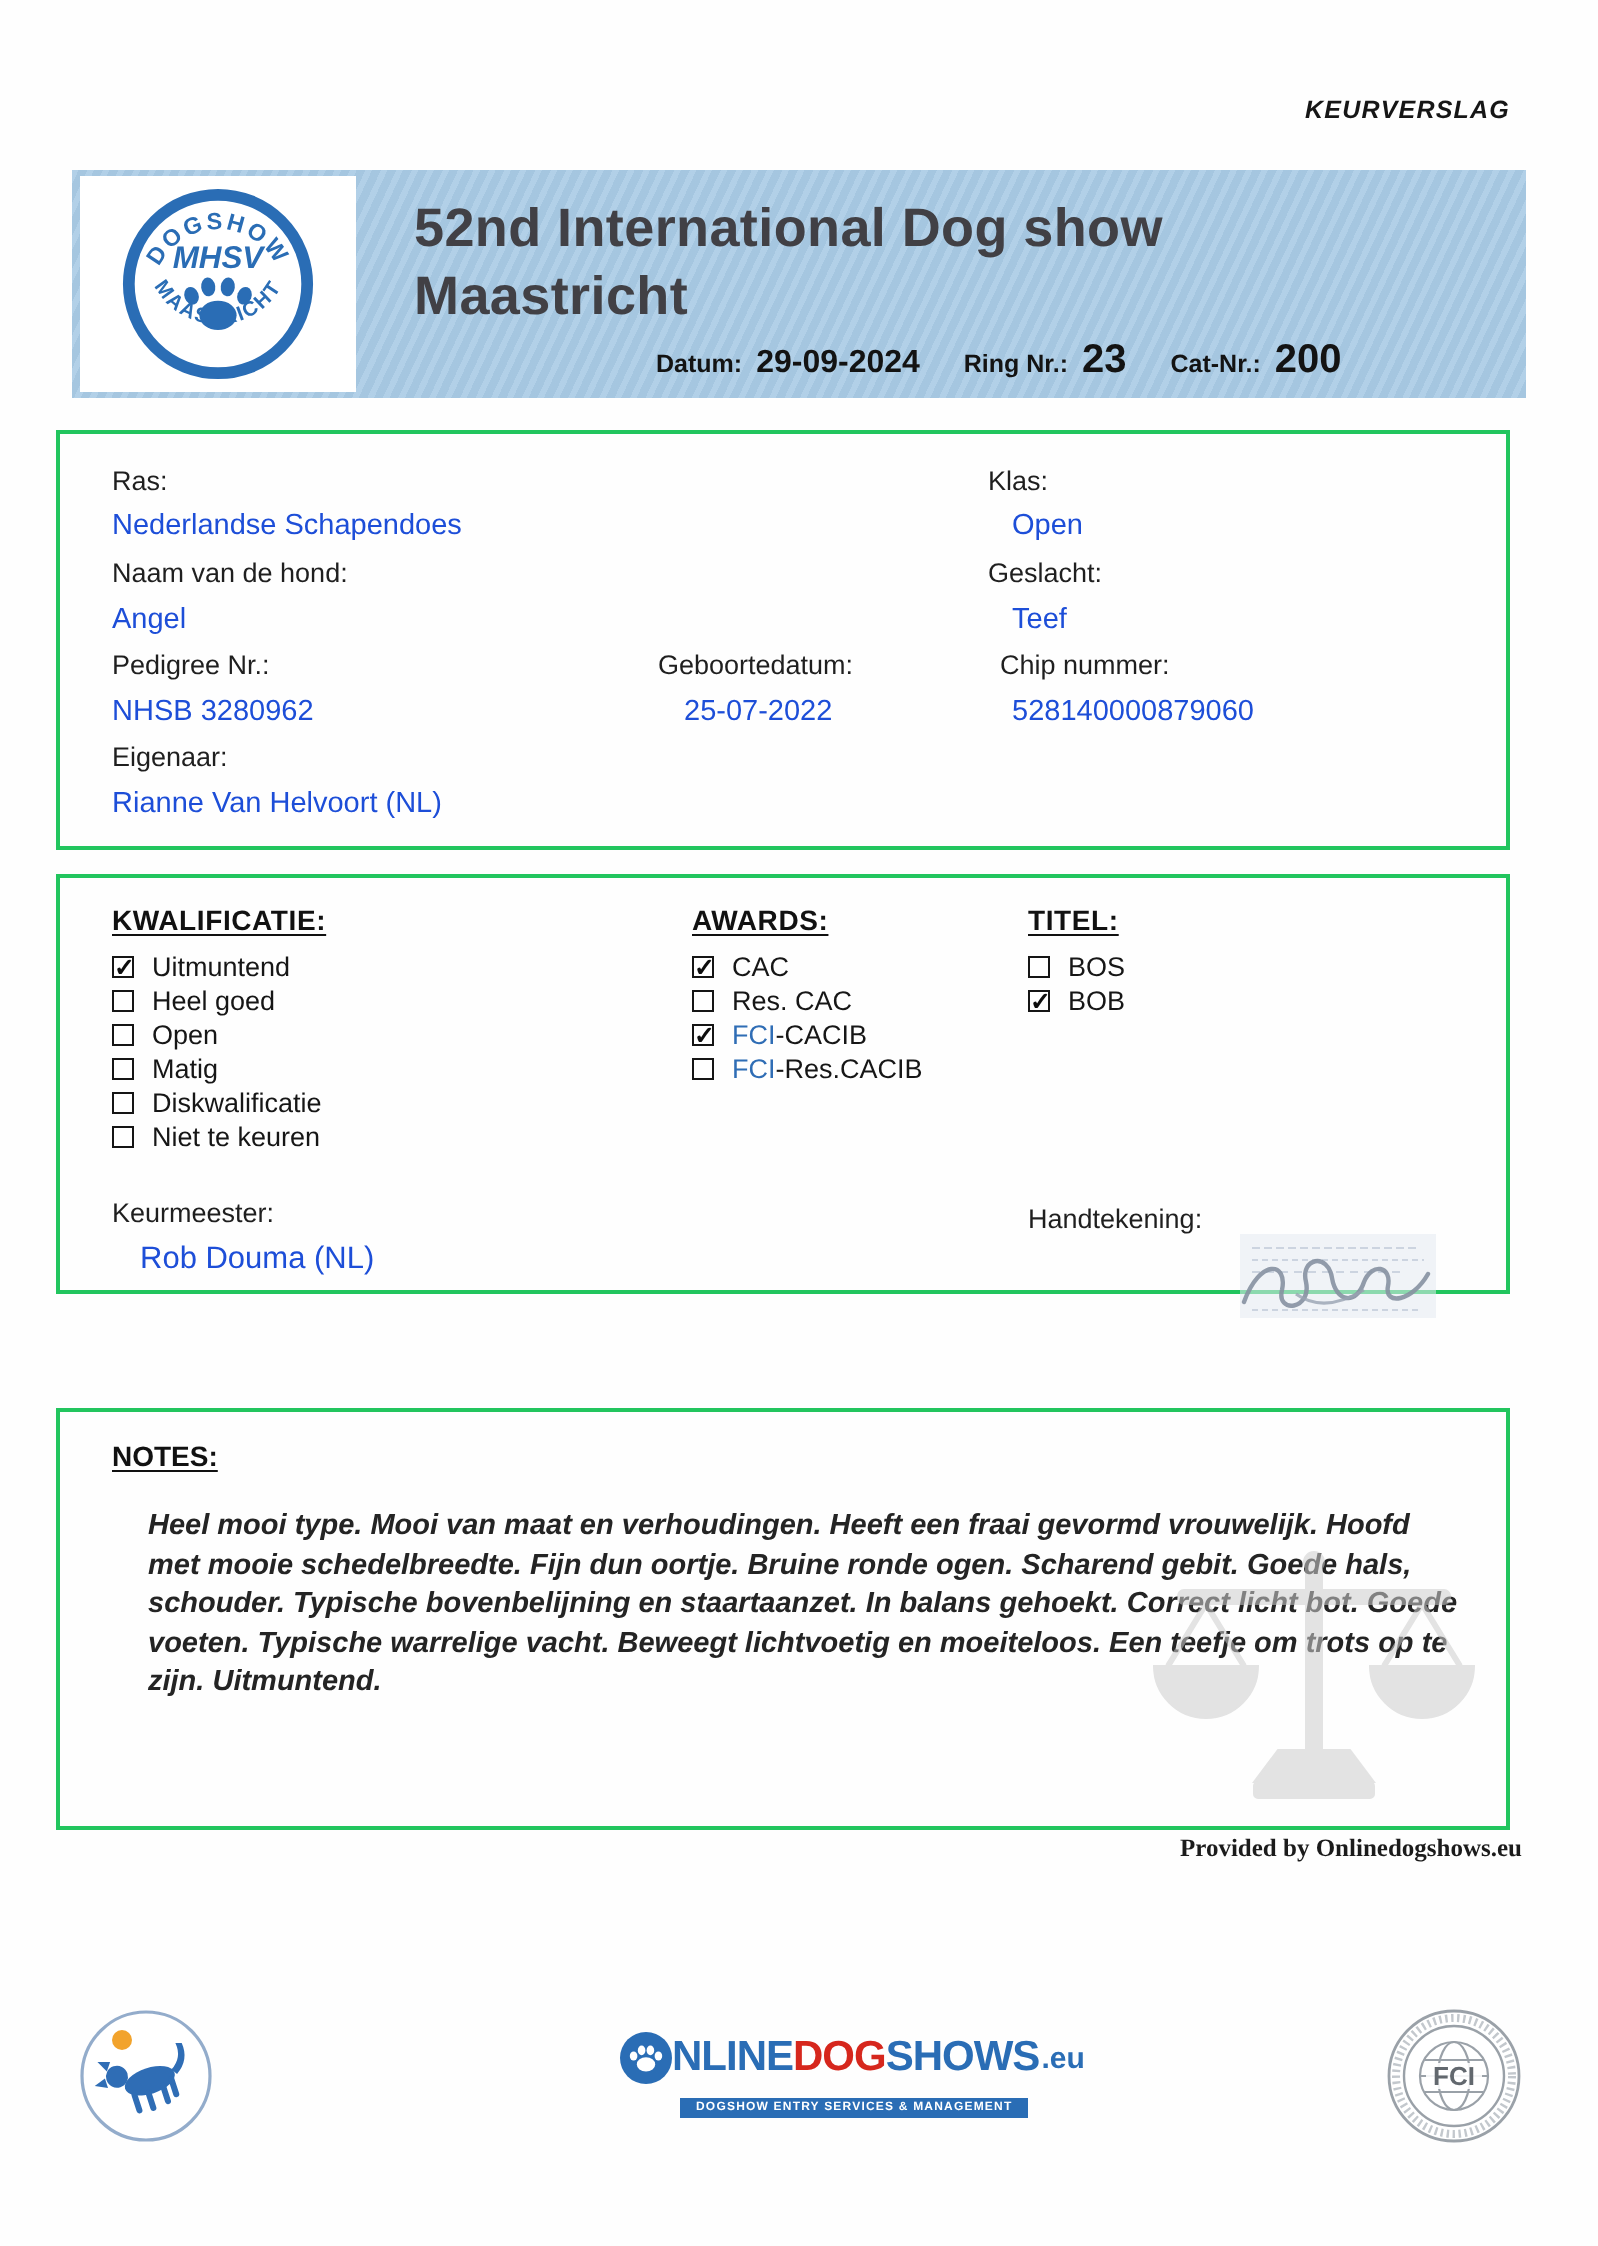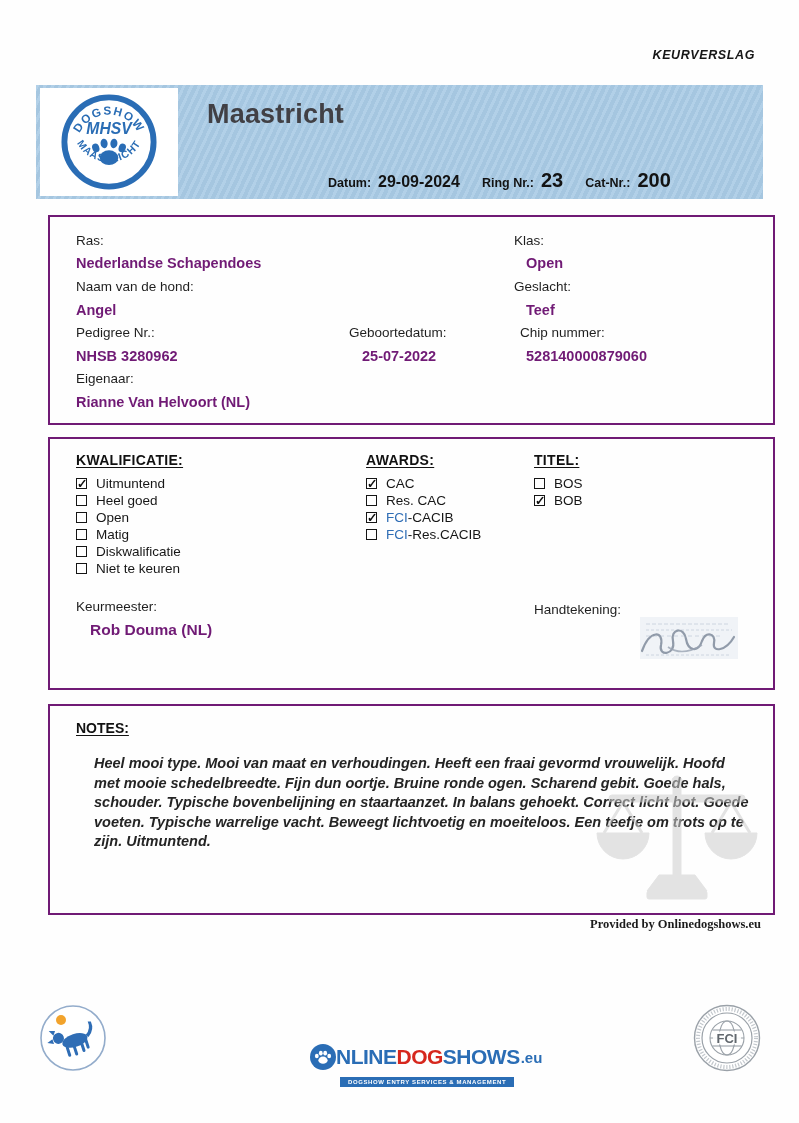--- a/index.html
+++ b/index.html
@@ -14,46 +14,46 @@
     background:#a9cbe5;
     background-image:repeating-linear-gradient(115deg, rgba(255,255,255,.10) 0 3px, rgba(0,0,0,.025) 3px 7px); }
   .logo-box { position:absolute; left:4px; top:3px; width:138px; height:108px; background:#fff; display:flex; align-items:center; justify-content:center; }
   .title { position:absolute; left:171px; top:12px; font-size:27px; font-weight:bold; color:#414045; line-height:34px; letter-spacing:.2px; }
   .datum-row { position:absolute; left:292px; top:84px; display:flex; align-items:baseline; color:#131313; white-space:nowrap; }
   .dlbl { font-size:12.5px; font-weight:bold; }
   .dval-med { font-size:16px; font-weight:bold; margin-left:7px; }
   .dval-big { font-size:20px; font-weight:bold; margin-left:7px; }
   .dgap { margin-left:22px; }
 
-  .box { position:absolute; left:48px; width:727px; border:2px solid #701a75; }
+  .box { position:absolute; left:28px; width:727px; border:2px solid #22c55e; }
   .details-box { top:215px; height:210px; }
-  .qual-box { top:437px; height:253px; }
+  .qual-box { top:437px; height:210px; }
   .notes-box { top:704px; height:211px; overflow:hidden;padding-left:32px; }
 
   .fld { position:absolute; white-space:nowrap; }
   .lbl { font-size:13.5px; color:#1f1f1f; }
-  .val { font-size:14.5px; font-weight:bold; color:#701a75;text-align:center; }
+  .val { font-size:14.5px; font-weight:normal; color:#1d4ed8;text-align:center; }
 
   .qcol { position:absolute; top:13px; }
   .qhead { font-size:14px; font-weight:bold; letter-spacing:.3px; text-decoration:underline; text-underline-offset:2px; margin-bottom:9px; color:#111; }
   .cb-row { display:flex; align-items:center; gap:9px; margin-bottom:4px; height:13px; white-space:nowrap; }
   .cb { width:11px; height:11px; border:1.5px solid #151515; display:inline-block; position:relative; flex:0 0 auto; background:#fff; }
   .cb.checked::after { content:"\2713"; position:absolute; left:0px; top:-3.5px; font-size:12.5px; font-weight:bold; color:#0d0d0d; }
   .cb-label { font-size:13.5px; color:#161616; }
   .fci-blue { color:#2f6db5; }
 
   .notes-head { position:absolute; left:26px; top:14px; font-size:14px; font-weight:bold; text-decoration:underline; text-underline-offset:2px; color:#111; }
   .notes-text { position:absolute; left:44px; top:48px; width:657px; font-size:14.5px; font-weight:bold; font-style:italic; line-height:19.5px; color:#242424; }
   .scales-wm { position:absolute; right:6px; bottom:2px; opacity:.55; }
 
   .provided-by { position:absolute; left:36px; top:917px; width:727px; text-align:right; font-family:"Liberation Serif", serif; font-weight:bold; font-size:12.5px; color:#1b1b1b; padding-right:2px; }
 
   .dog-logo { position:absolute; left:38px; top:1003px; }
   .fci-logo { position:absolute; left:692px; top:1003px; }
-  .ods-logo { position:absolute; left:310px; top:1016px; width:210px;margin-top:28px; }
+  .ods-logo { position:absolute; left:310px; top:1016px; width:210px; }
   .ods-row { display:flex; align-items:center; }
   .ods-o { width:26px; height:26px; border-radius:50%; background:#2a6db5; display:inline-flex; align-items:center; justify-content:center; flex:0 0 auto; }
   .ods-nline, .ods-shows { font-size:21px; font-weight:bold; color:#2a6db5; letter-spacing:-.5px; }
   .ods-dog { font-size:21px; font-weight:bold; color:#d6271d; letter-spacing:-.5px; }
   .ods-eu { font-size:15px; font-weight:bold; color:#2a6db5; margin-left:1px; }
   .ods-tagline { display:inline-block; margin-top:2px; margin-left:30px; background:#2a6db5; color:#fff; font-size:6px; letter-spacing:.6px; padding:2px 8px; font-weight:bold; white-space:nowrap; }
 
   .sig { position:absolute; left:572px; top:172px; }
 </style>
 </head>
@@ -81,20 +81,21 @@
         <g fill="#2a6db5">
           <ellipse cx="50" cy="66" rx="9.5" ry="7.5"></ellipse>
           <ellipse cx="36.5" cy="56" rx="3.6" ry="4.6" transform="rotate(-20 36.5 56)"></ellipse>
           <ellipse cx="45" cy="51.5" rx="3.6" ry="4.8" transform="rotate(-7 45 51.5)"></ellipse>
           <ellipse cx="55" cy="51.5" rx="3.6" ry="4.8" transform="rotate(7 55 51.5)"></ellipse>
           <ellipse cx="63.5" cy="56" rx="3.6" ry="4.6" transform="rotate(20 63.5 56)"></ellipse>
         </g>
       </svg>
     </div>
     <div class="title">
+      <div>52nd International Dog show</div>
       <div>Maastricht</div>
     </div>
     <div class="datum-row">
       <span class="dlbl">Datum:</span>
       <span class="dval-med">29-09-2024</span>
       <span class="dlbl dgap">Ring Nr.:</span>
       <span class="dval-big">23</span>
       <span class="dlbl dgap">Cat-Nr.:</span>
       <span class="dval-big">200</span>
     </div>

